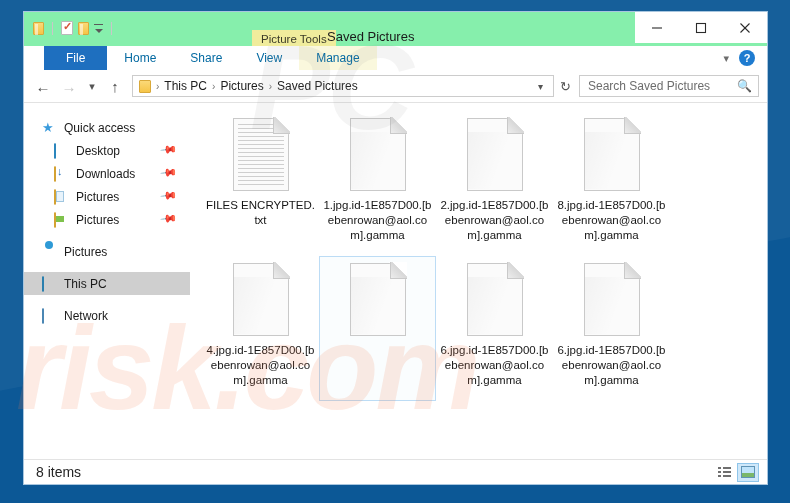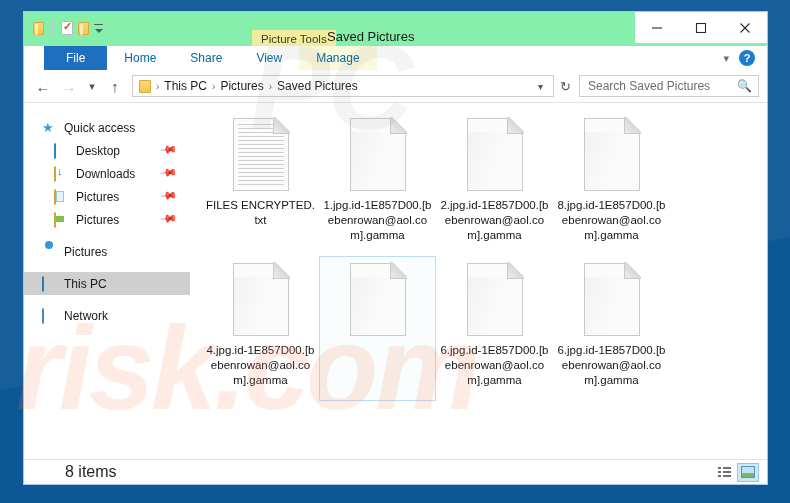--- a/index.html
+++ b/index.html
@@ -435,21 +435,21 @@
   .statusbar {
     flex: none;
     height: 25px;
     border-top: 1px solid #e3e3e3;
     background: #ffffff;
     display: flex;
     align-items: center;
     justify-content: space-between;
     padding: 0 8px 0 12px;
   }
-  .status-text { font-size: 16px; color: #252525; margin-left: 29px; }
+  .status-text { font-size: 14px; color: #252525; }
   .viewbtns { display:flex; align-items:center; gap: 2px; }
   .vbtn {
     width: 22px; height: 19px;
     display:flex;align-items:center;justify-content:center;
   }
   .vbtn.active { background:#cfe8fa; border:1px solid #8fc5ea; }
   .vb-details { display:flex; gap:2px; align-items:center; }
   .vb-details .col { display:flex;flex-direction:column;gap:2px; }
   .vb-details .dot { width:3px;height:2px;background:#6f6f6f; }
   .vb-details .ln  { width:8px;height:2px;background:#6f6f6f; }

